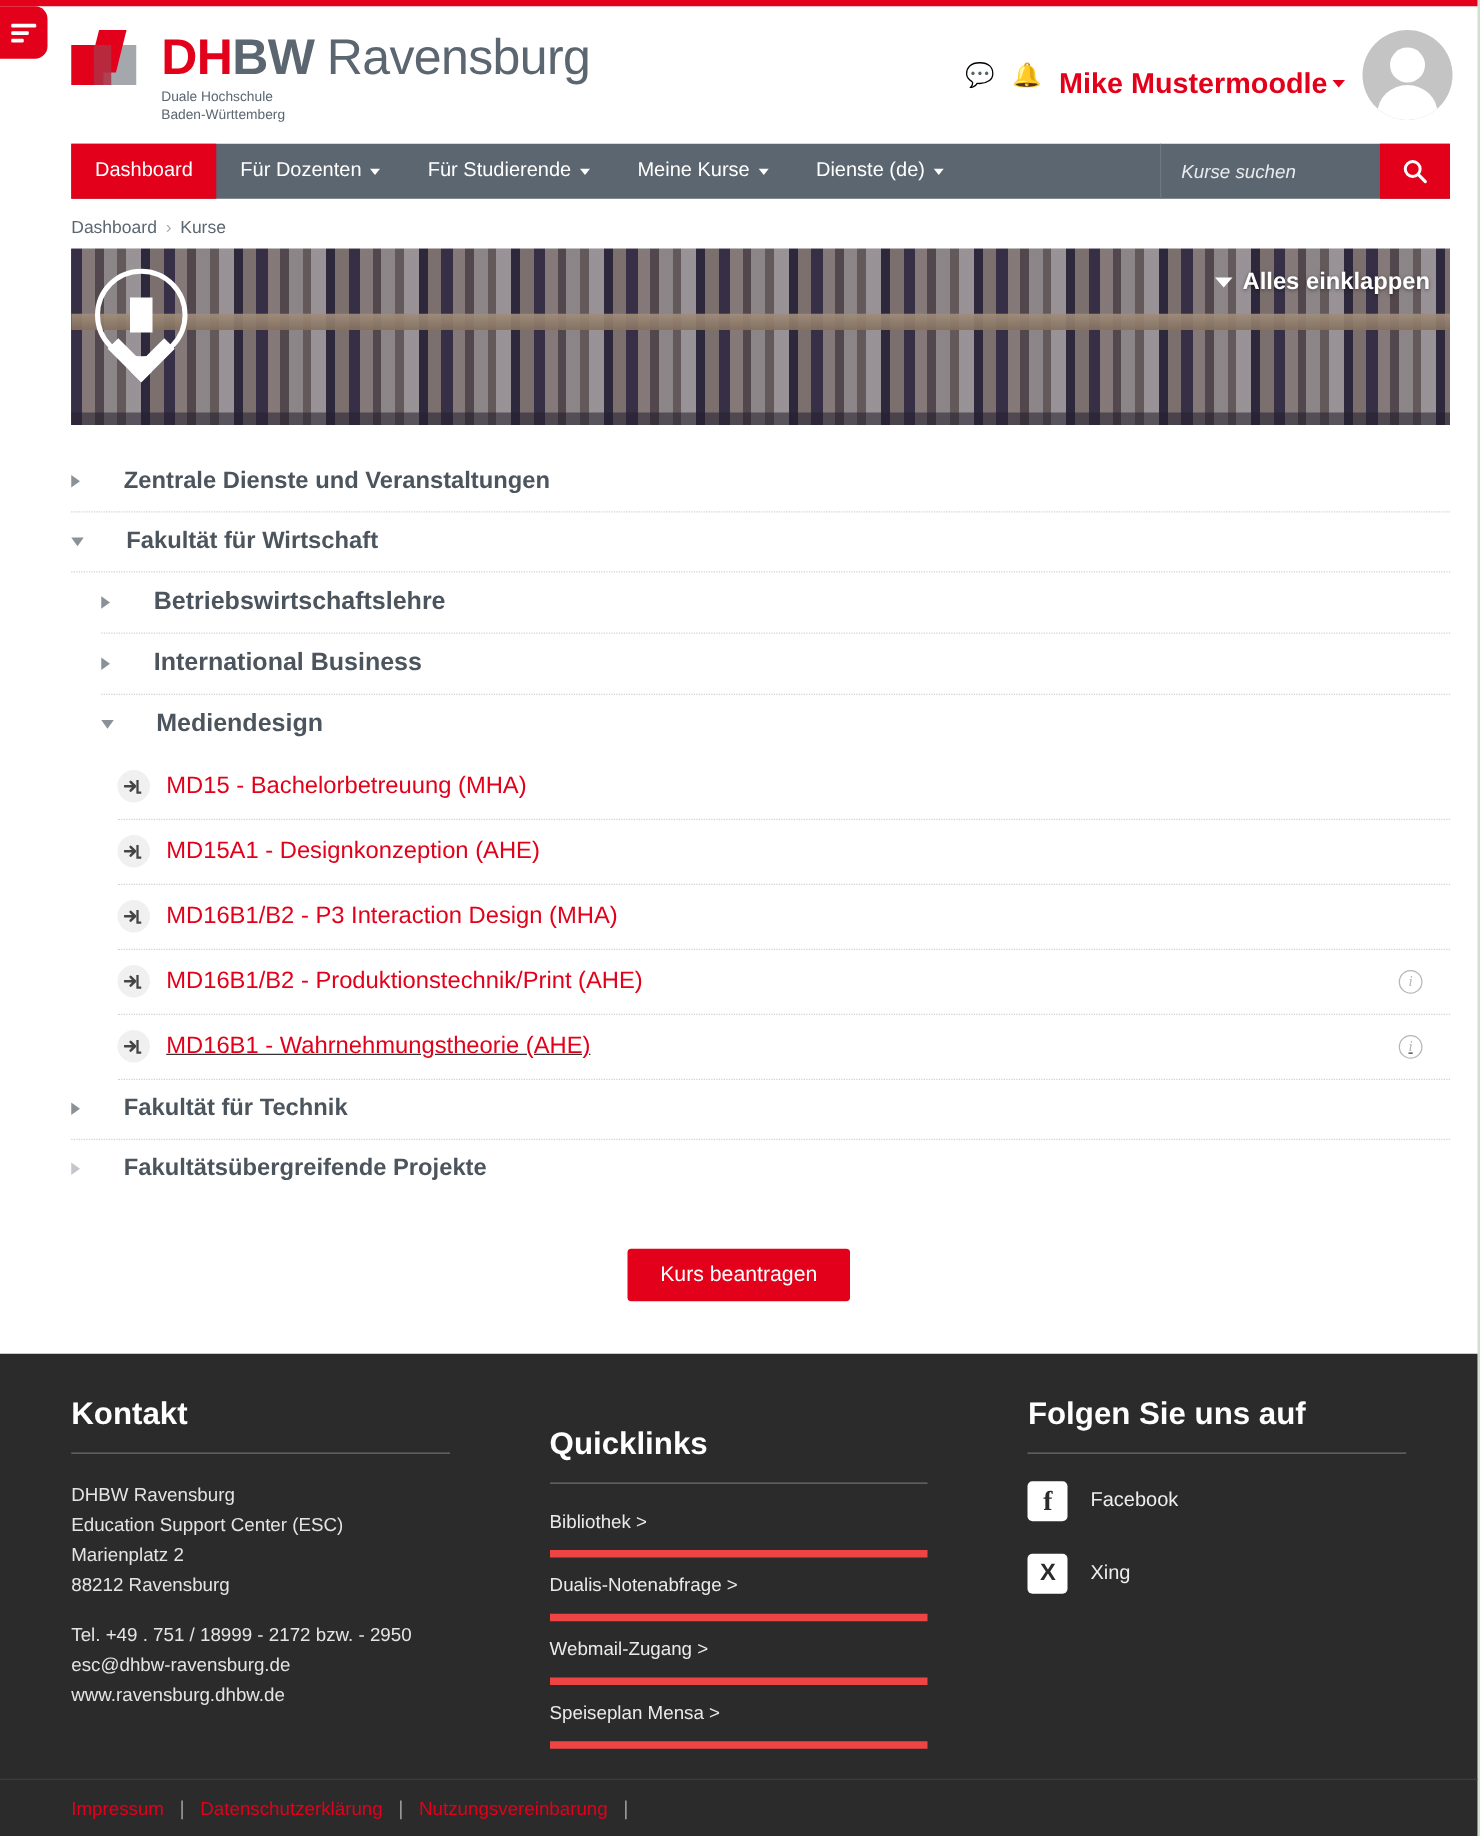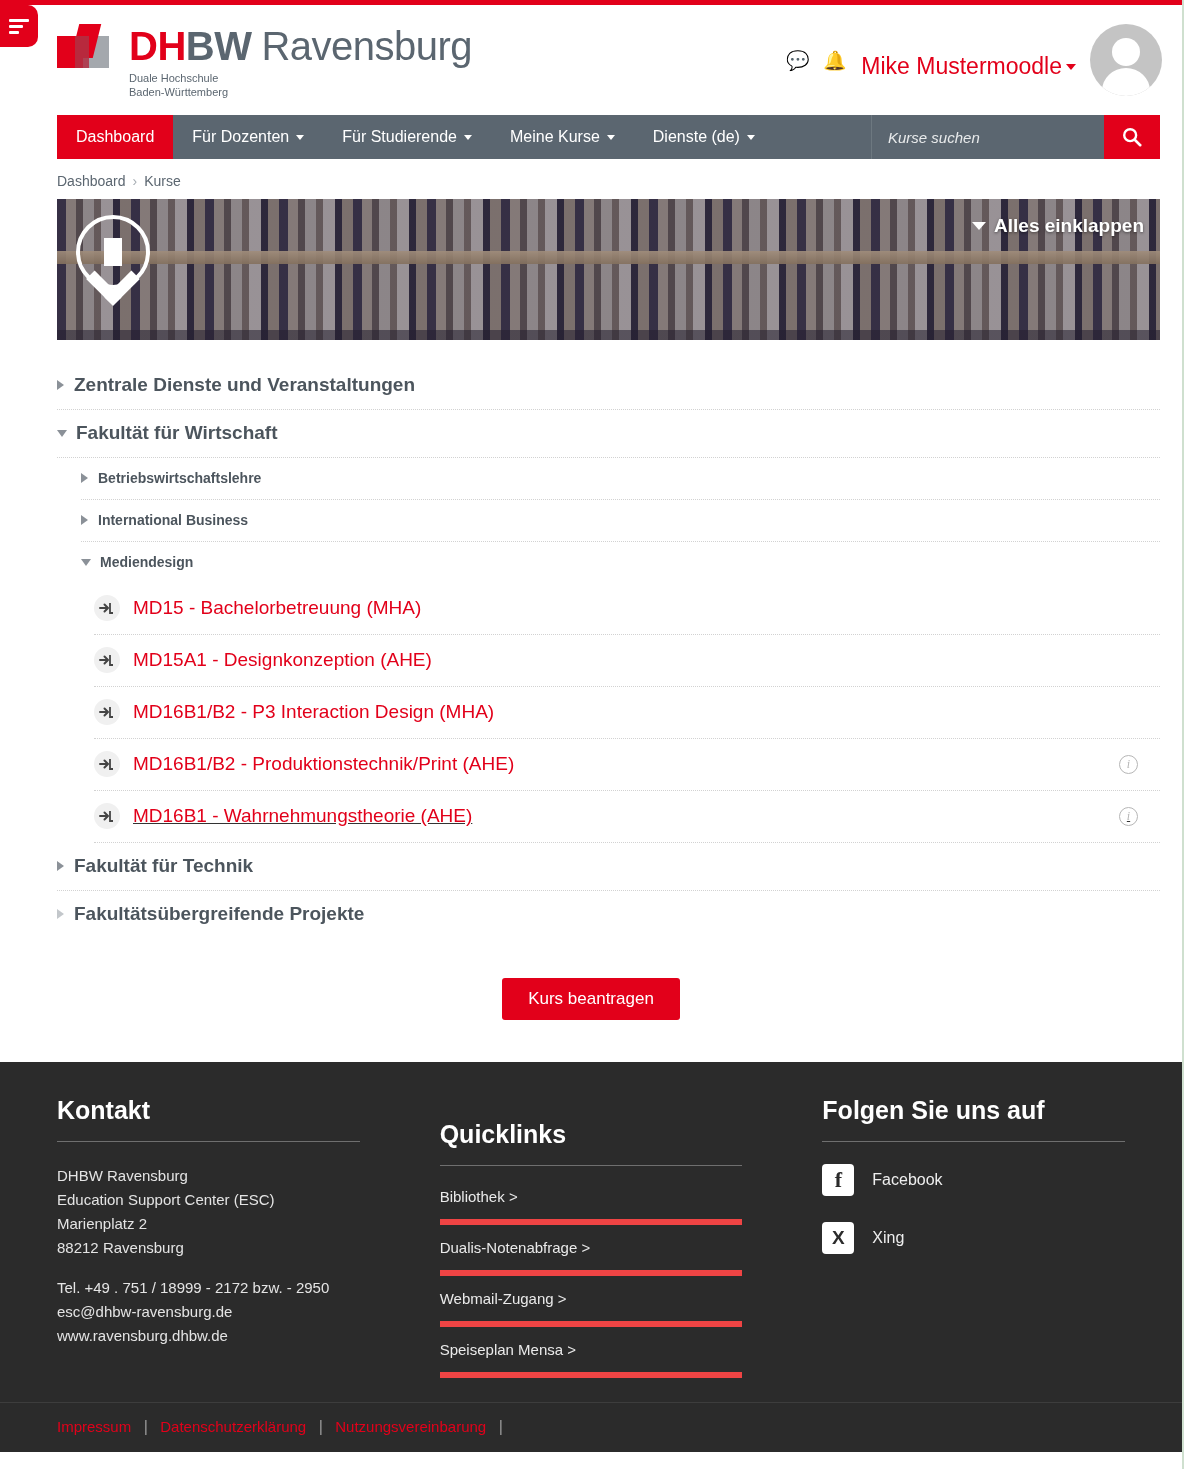--- a/index.html
+++ b/index.html
@@ -38,39 +38,39 @@
   .logo-mark .s4 { left:18px; top:12px; width:14px; height:32px; background:#b03044; opacity:.85;}
   .brand-text { line-height:1; padding-top:6px; }
   .brand-title { font-size:40px; letter-spacing:-0.5px; }
   .brand-title .dh { color:#e2001a; font-weight:bold; }
   .brand-title .bw { color:#5b6670; font-weight:bold; }
   .brand-title .city { color:#5b6670; font-weight:normal; margin-left:10px;}
   .brand-sub { font-size:11px; color:#5b6670; margin-top:6px; line-height:1.25; }
 
   .header-right { display:flex; align-items:center; gap:14px; }
   .hdr-icon { color:#5b6670; font-size:19px; line-height:1; cursor:pointer;}
-  .username { color:#e2001a; font-weight:normal; font-size:23px;margin-top:12px; }
+  .username { color:#e2001a; font-weight:bold; font-size:23px;margin-top:12px; }
   .caret-sm { display:inline-block; margin-left:4px; border-left:5px solid transparent;
               border-right:5px solid transparent; border-top:6px solid #e2001a; vertical-align:middle;}
   .avatar { width:72px; height:72px; border-radius:50%; background:#c4c4c4; position:relative; overflow:hidden;}
   .avatar::before { content:""; position:absolute; left:50%; top:14px; transform:translateX(-50%);
                     width:28px; height:28px; border-radius:50%; background:#fff;}
   .avatar::after { content:""; position:absolute; left:50%; bottom:-10px; transform:translateX(-50%);
                    width:48px; height:38px; border-radius:50% 50% 0 0 / 60% 60% 0 0; background:#fff;}
 
   
   .navwrap { padding:0 22px 0 57px; }
   .nav { display:flex; height:44px; background:#5b6670; align-items:stretch; }
   .nav-item { display:flex; align-items:center; padding:0 19px; color:#fff; font-size:16px;
               white-space:nowrap; cursor:pointer;}
   .nav-item.active { background:#e2001a; font-weight:normal; }
   .caret { display:inline-block; margin-left:7px; border-left:4px solid transparent;
            border-right:4px solid transparent; border-top:5px solid #fff;}
   .nav-spacer { flex:1; }
-  .nav-search { width:233px; display:flex; align-items:center; border-left:1px solid #6d7880;
+  .nav-search { width:176px; display:flex; align-items:center; border-left:1px solid #6d7880;
                 padding:0 14px; }
   .nav-search input { background:transparent; border:0; outline:none; color:#fff;
                       font-style:italic; font-size:15px; width:100%;
                       font-family:"Liberation Sans", sans-serif;}
   .nav-search input::placeholder { color:#e9ebec; font-style:italic; opacity:1;}
   .search-btn { width:56px; background:#e2001a; display:flex; align-items:center;
                 justify-content:center; cursor:pointer; }
 
   
   .breadcrumb { padding:14px 0 10px 57px; font-size:14px; color:#5b6670; display:flex; gap:7px; align-items:center;}
@@ -101,31 +101,31 @@
                              width:26px; height:26px; border-right:12px solid #fff; border-bottom:12px solid #fff;}
   .collapse-all { position:absolute; right:16px; top:16px; color:#fff; font-weight:bold;
                   font-size:19px; display:flex; align-items:center; gap:8px; cursor:pointer;
                   text-shadow:0 1px 3px rgba(0,0,0,.5);}
   .collapse-all .tri { width:0;height:0;border-left:7px solid transparent;border-right:7px solid transparent;
                        border-top:8px solid #fff;}
 
   
   .tree { margin:22px 22px 0 57px; }
   .cat-row { display:flex; align-items:center; padding:12px 0 13px 0;
-             border-bottom:1px dotted #d2d2d2; cursor:pointer; }
+             border-bottom:1px dotted #d2d2d2; cursor:pointer;gap:25px; }
   .cat-row:last-child { border-bottom:none; }
   .cat-row .tri-r { width:0;height:0;border-top:5px solid transparent;border-bottom:5px solid transparent;
                     border-left:7px solid #8b9198; margin-right:10px; flex:none;}
   .cat-row .tri-r.hollow { border-left-color:#c3c7cb; }
   .cat-row .tri-d { width:0;height:0;border-left:5px solid transparent;border-right:5px solid transparent;
                     border-top:7px solid #8b9198; margin-right:9px; flex:none;}
   .cat-name { font-weight:bold; color:#4c555d; }
   .lvl0 .cat-name { font-size:19px; }
   .lvl1 { margin-left:24px; }
-  .lvl1 .cat-name { font-size:14px; }
+  .lvl1 .cat-name { font-size:20px; }
   .courses { margin-left:37px; }
   .course-row { display:flex; align-items:center; padding:12px 0 13px 0;
                 border-bottom:1px dotted #d2d2d2; }
   .course-row:last-child { border-bottom:1px dotted #d2d2d2;text-decoration:underline; }
   .course-ico { width:26px; height:26px; border-radius:50%; background:#f0f0f0;
                 display:flex; align-items:center; justify-content:center; margin-right:13px; flex:none;}
   .course-link { color:#e2001a; font-size:19px; text-decoration:none; cursor:pointer;}
   .course-spacer { flex:1; }
   .info-ico { width:19px; height:19px; border-radius:50%; border:1px solid #b6b6b6; color:#b6b6b6;
               font-size:12px; font-family:"Liberation Serif", serif; display:flex; align-items:center;

